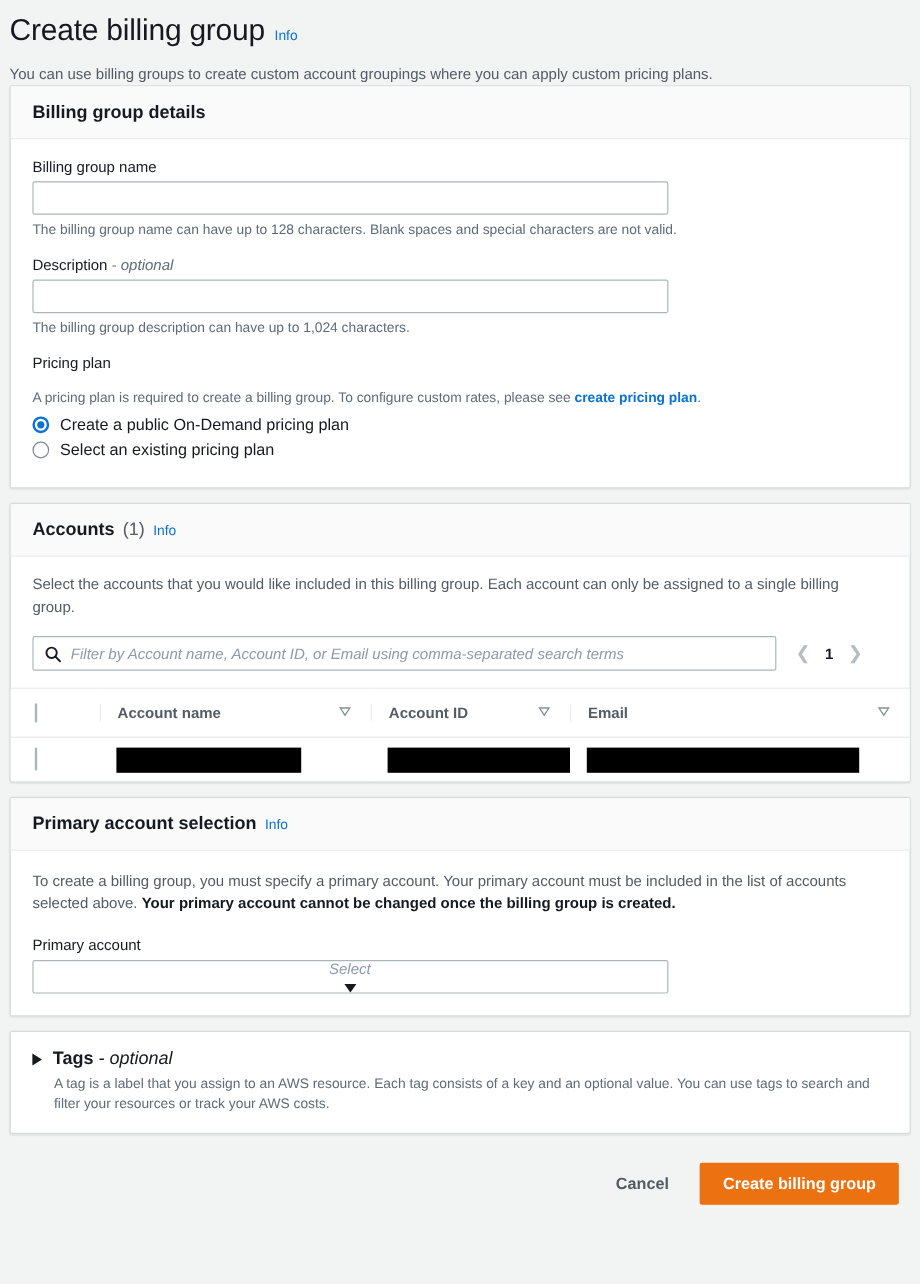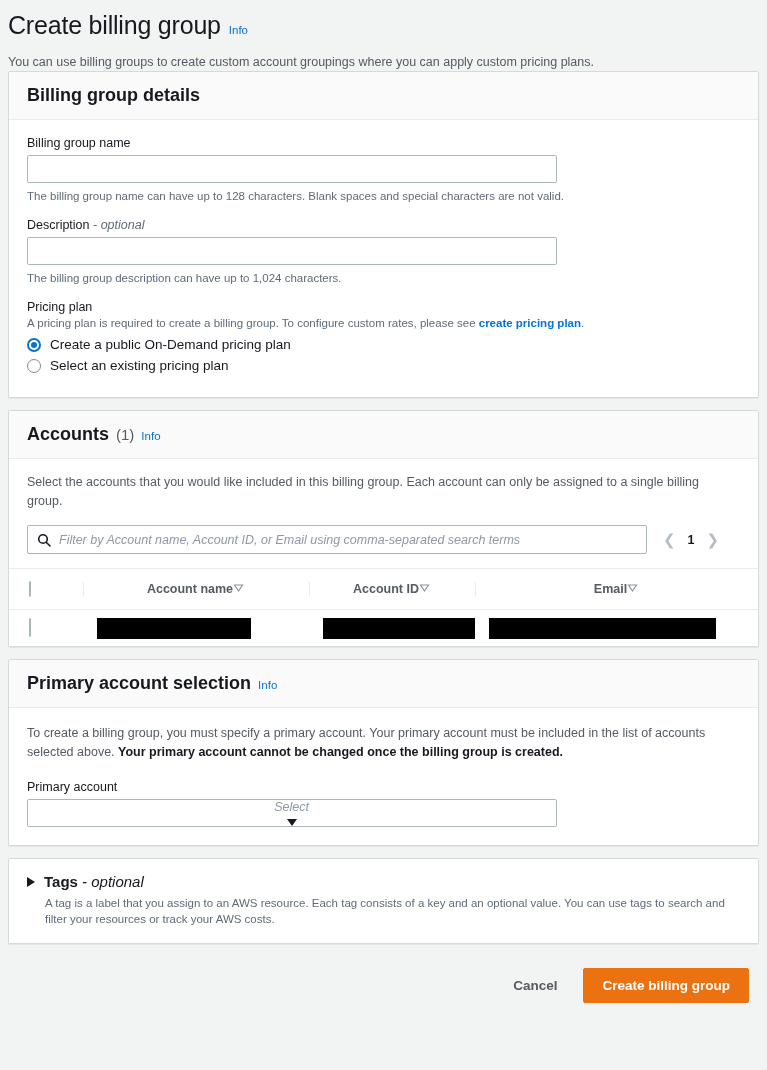--- a/index.html
+++ b/index.html
@@ -55,21 +55,21 @@
   }
   .card-header {
     background: #fafafa;
     border-bottom: 1px solid #e9ebed;
     padding: 13px 18px 13px 18px;
     display: flex;
     align-items: baseline;
     gap: 7px;
   }
   .card-title {
-    font-size: 18px;
+    font-size: 15px;
     font-weight: 700;
     color: #16191f;
   }
   .card-count {
     font-size: 15px;
     font-weight: 400;
     color: #545b64;
   }
   .card-body {
     padding: 16px 18px 18px 18px;
@@ -107,21 +107,21 @@
     font-size: 11.5px;
     color: #5f6b7a;
     margin-top: 6px;
     line-height: 15px;
   }
 
   
   .section-label {
     font-size: 12.5px;
     color: #16191f;
-    margin-bottom: 1px;
+    margin-bottom: 14px;
   }
   .section-sub {
     font-size: 11.5px;
     color: #5f6b7a;
     line-height: 16px;
     margin-bottom: 6px;
   }
   .link-bold {
     color: #0972d3;
     font-weight: 700;
@@ -228,21 +228,21 @@
     font-weight: 700;
     color: #545b64;
     text-align: left;
     padding: 9px 0;
     height: 22px;
     vertical-align: middle;
   }
   .th-inner {
     display: flex;
     align-items: center;
-    justify-content: center;
+    justify-content: space-between;
     padding-right: 16px;
     border-left: 1px solid #e9ebed;
     padding-left: 14px;
   }
   .sort-icon { flex: 0 0 auto; }
   .checkbox {
     width: 13px;
     height: 13px;
     box-sizing: border-box;
     border: 1px solid #aab7b8;

